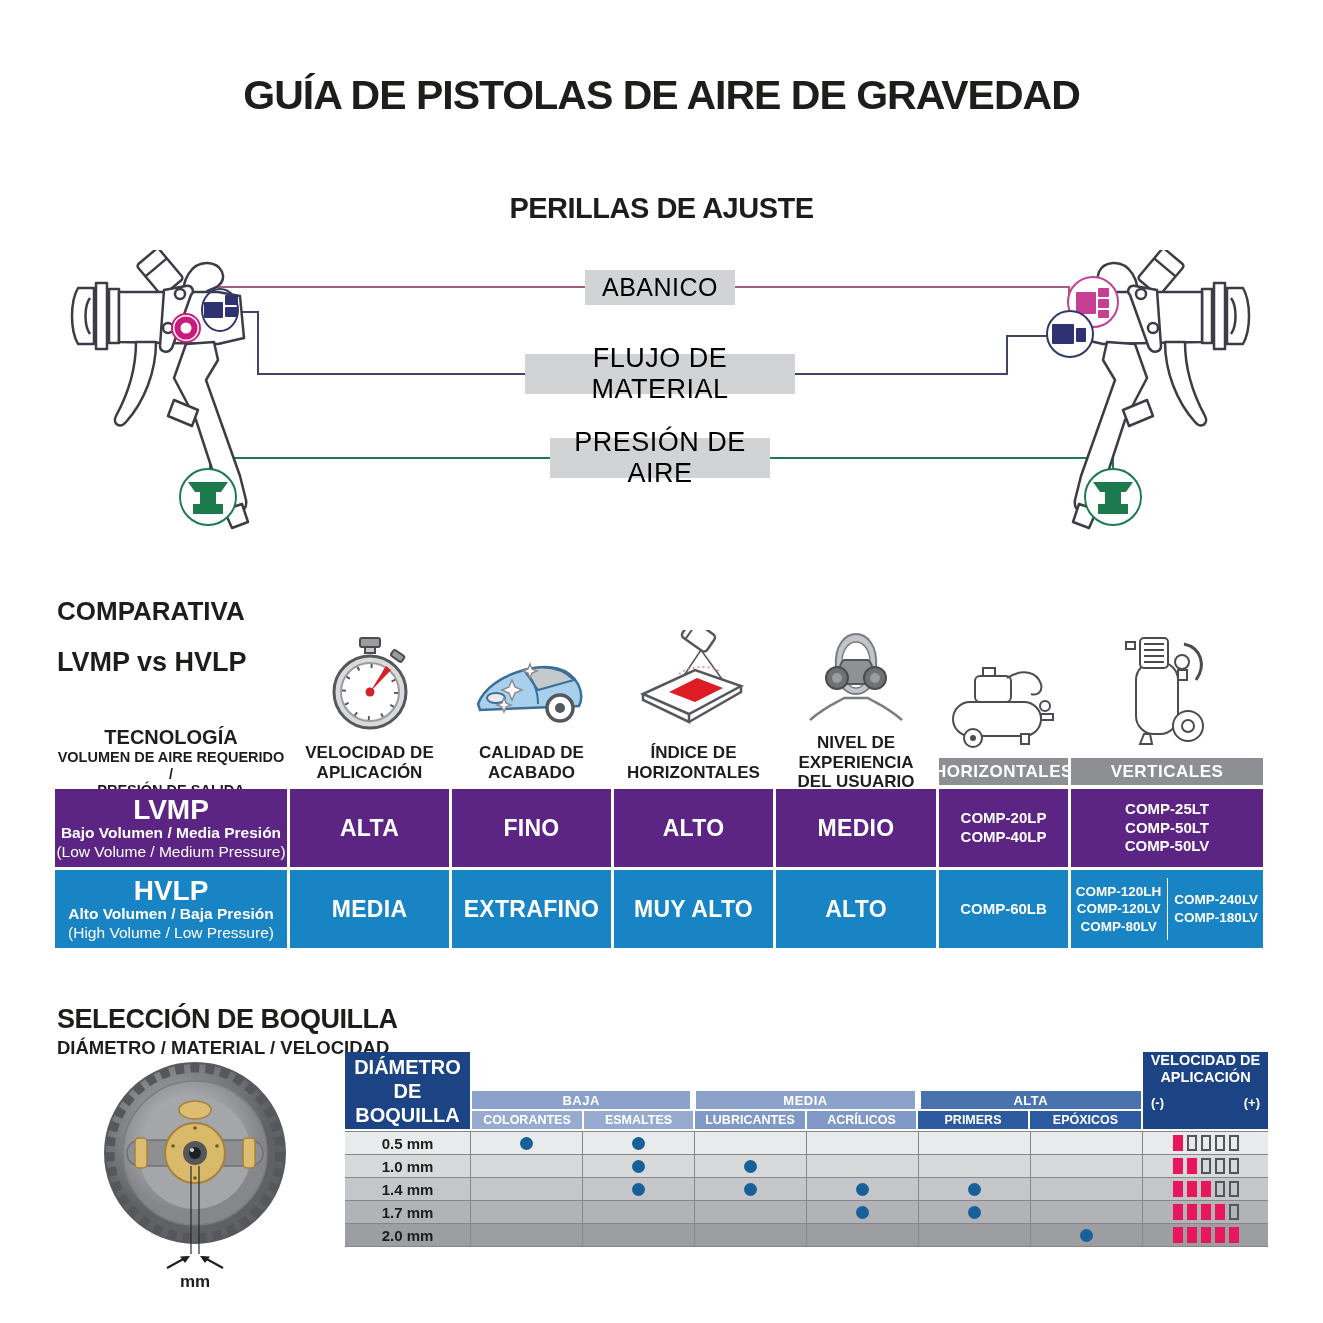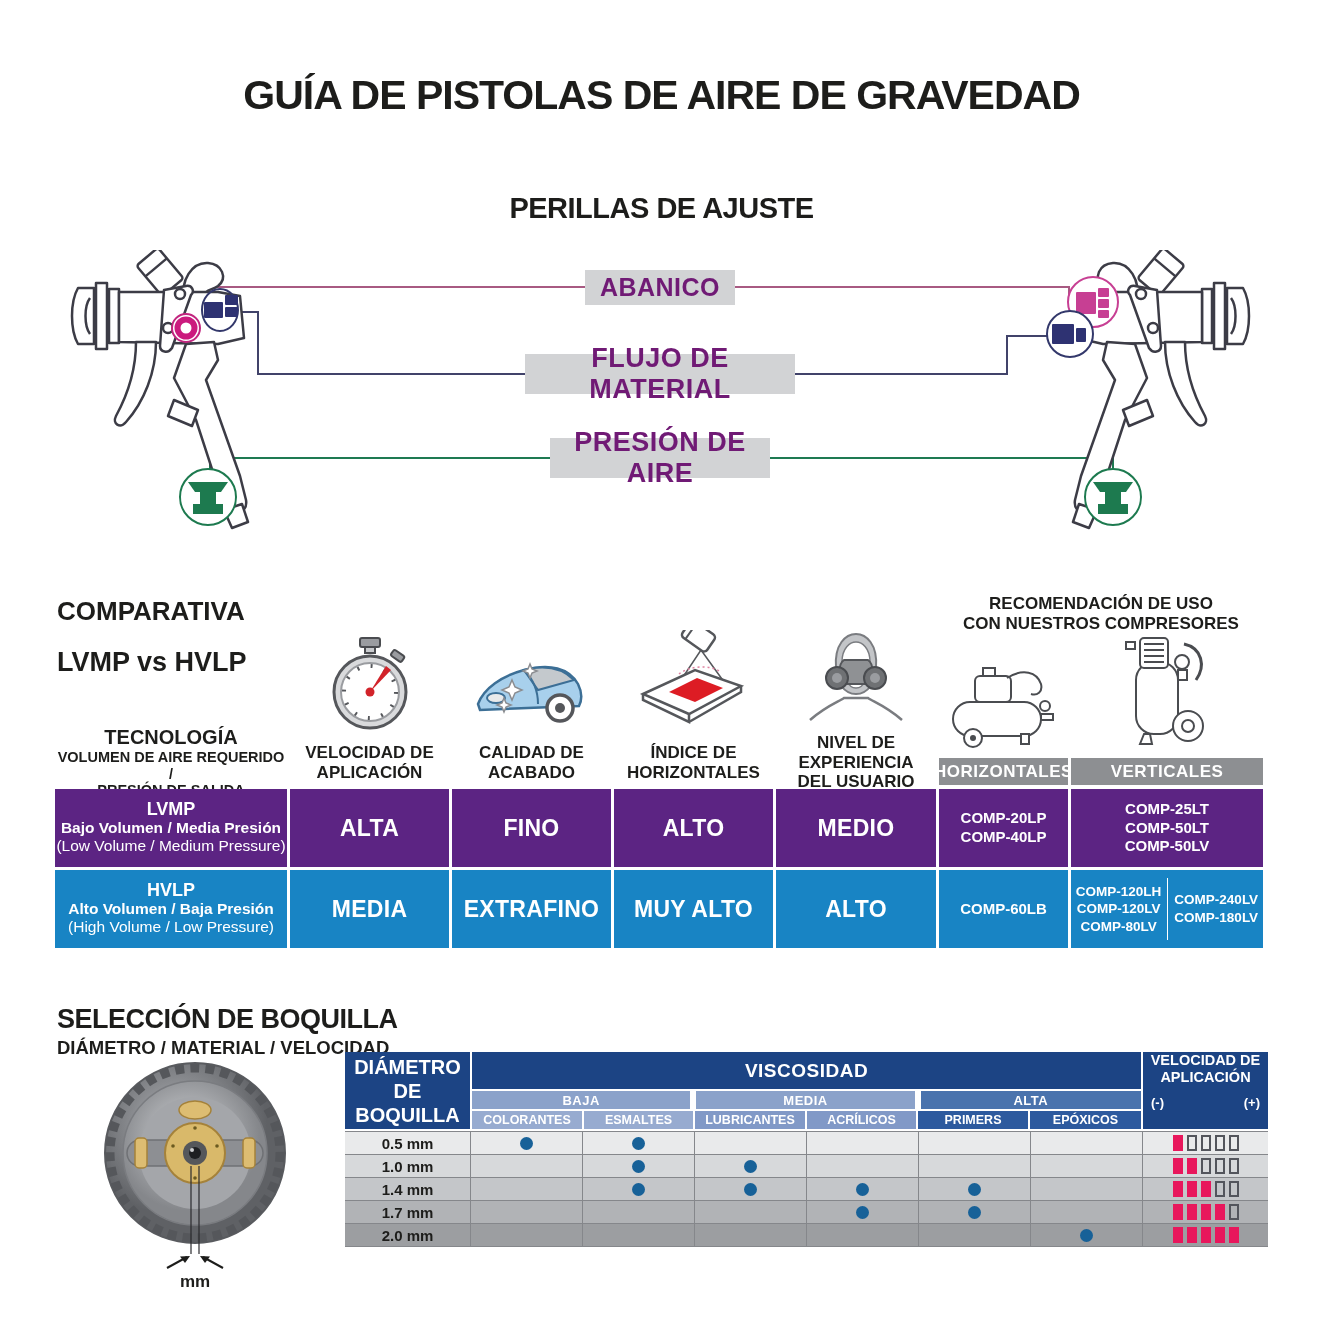--- a/index.html
+++ b/index.html
@@ -8,31 +8,31 @@
   .abs{position:absolute}
   .b{font-weight:700}
   .ctr{display:flex;align-items:center;justify-content:center;text-align:center}
   .col{display:flex;flex-direction:column;align-items:center;justify-content:center;text-align:center}
 
   
   .main-title{width:100%;text-align:center;font-size:41px;font-weight:700;letter-spacing:-1px}
   .sec-title{width:100%;text-align:center;font-size:29px;font-weight:700;letter-spacing:-.5px}
 
   
-  .glabel{background:#d2d3d5;font-weight:700;color:#701a75;letter-spacing:.5px}
+  .glabel{background:#d2d3d5;font-weight:400;color:#000000;letter-spacing:.5px}
 
   
   .hdr-label{font-size:17px;font-weight:700;line-height:1.15;text-align:center}
   .graybar{background:#8d8f92;color:#fff;font-weight:700;font-size:17px;letter-spacing:.5px}
   .cmp-row{display:flex;gap:3px}
   .cmp-row .cell{color:#fff;display:flex;flex-direction:column;align-items:center;justify-content:center;text-align:center}
   .row-lvmp .cell{background:#5c2483}
   .row-hvlp .cell{background:#1884c4}
   .c1{width:232px}.c2{width:159px}.c3{width:159px}.c4{width:159px}.c5{width:160px}.c6{width:129px}.c7{width:192px}
-  .rname{font-size:18px;font-weight:700;line-height:1.05}
+  .rname{font-size:28px;font-weight:700;line-height:1.05}
   .rdes{font-size:15.5px;line-height:1.18}
   .rval{font-size:23px;font-weight:700;letter-spacing:.3px}
   .rmodel{font-size:15px;font-weight:700;line-height:1.25}
   .rmodel-sm{font-size:13.5px;font-weight:700;line-height:1.3}
   .vdivider{width:1px;height:62px;background:#fff;margin:0 6px}
 
   
   .navy{background:#1c4484;color:#fff;font-weight:700}
   .grp{color:#fff;font-weight:700;font-size:13px;letter-spacing:.5px}
   .mat{color:#fff;font-weight:700;font-size:12.5px}
@@ -192,24 +192,20 @@
     <path d="M4,92 C20,78 32,74 38,70 L62,70 C68,74 80,78 96,92" fill="none" stroke="#7a7c80" stroke-width="2.5"></path>
     <path d="M30,40 C28,16 40,6 50,6 C60,6 72,16 70,40 C70,54 62,66 50,66 C38,66 30,54 30,40 Z" fill="#c3c5c8" stroke="#7a7c80" stroke-width="2"></path>
     <path d="M36,34 C36,20 44,14 50,14 C56,14 64,20 64,34 C64,48 58,60 50,60 C42,60 36,48 36,34 Z" fill="#fff" stroke="#7a7c80" stroke-width="1.5"></path>
     <path d="M38,32 L62,32 C68,36 68,50 60,56 L40,56 C32,50 32,36 38,32 Z" fill="#8f9194" stroke="#55575b" stroke-width="2"></path>
     <circle cx="31" cy="50" r="11" fill="#6f7174" stroke="#4a4c50" stroke-width="2"></circle>
     <circle cx="69" cy="50" r="11" fill="#6f7174" stroke="#4a4c50" stroke-width="2"></circle>
     <circle cx="31" cy="50" r="5" fill="#9a9ca0"></circle>
     <circle cx="69" cy="50" r="5" fill="#9a9ca0"></circle>
   </svg>
 
-  <div class="abs hdr-label" style="left:939px;top:594px;width:324px">
-    <div>RECOMENDACIÓN DE USO</div>
-    <div>CON NUESTROS COMPRESORES</div>
-  </div>
 
   <svg class="abs" style="left:947px;top:662px" width="112" height="86" viewBox="0 0 112 86">
     <g stroke="#4a4c50" stroke-width="2" fill="#fff">
       <rect x="6" y="40" width="88" height="34" rx="17"></rect>
       <rect x="28" y="14" width="36" height="26" rx="5"></rect>
       <rect x="36" y="6" width="12" height="8"></rect>
       <path d="M60,16 C76,6 90,10 94,22 C96,30 90,34 84,32" fill="none"></path>
       <circle cx="98" cy="44" r="5"></circle>
       <rect x="94" y="52" width="12" height="6"></rect>
       <circle cx="26" cy="76" r="9"></circle>
@@ -358,21 +354,20 @@
     <path d="M128,210 L108,199" stroke="#1d1d1b" stroke-width="2" fill="none"></path>
     <path d="M105,198 L115,198.5 L110,205 Z" fill="#1d1d1b"></path>
   </svg>
   <div class="abs ctr" style="left:165px;top:1272px;width:60px;font-size:17px;font-weight:700">mm</div>
 
   <div class="abs navy col" style="left:345px;top:1052px;width:125px;height:77px;font-size:20px;line-height:1.2">
     <div>DIÁMETRO</div>
     <div>DE BOQUILLA</div>
   </div>
 
-  <div class="abs navy ctr" style="left:472px;top:1052px;width:669px;height:37px;font-size:19px;letter-spacing:.5px">VISCOSIDAD</div>
 
   <div class="abs" style="left:472px;top:1091px;width:669px;display:flex;gap:6px">
     <div class="grp ctr" style="width:221px;height:18px;background:#8ba2ca">BAJA</div>
     <div class="grp ctr" style="width:221px;height:18px;background:#8ba2ca">MEDIA</div>
     <div class="grp ctr" style="width:223px;height:18px;background:#4a73ad">ALTA</div>
   </div>
 
   <div class="abs" style="left:472px;top:1111px;width:669px;display:flex;gap:2px">
     <div class="mat ctr" style="width:110px;height:18px;background:#97abd0">COLORANTES</div>
     <div class="mat ctr" style="width:109px;height:18px;background:#97abd0">ESMALTES</div>

